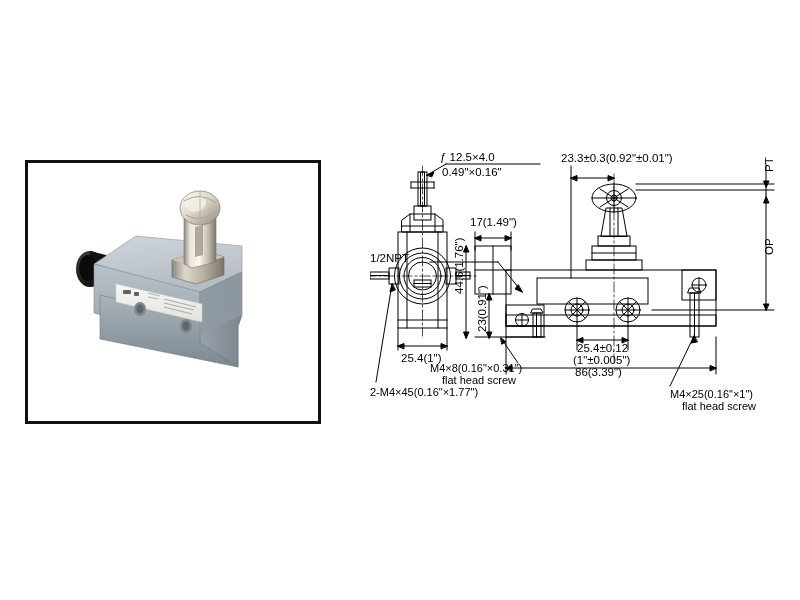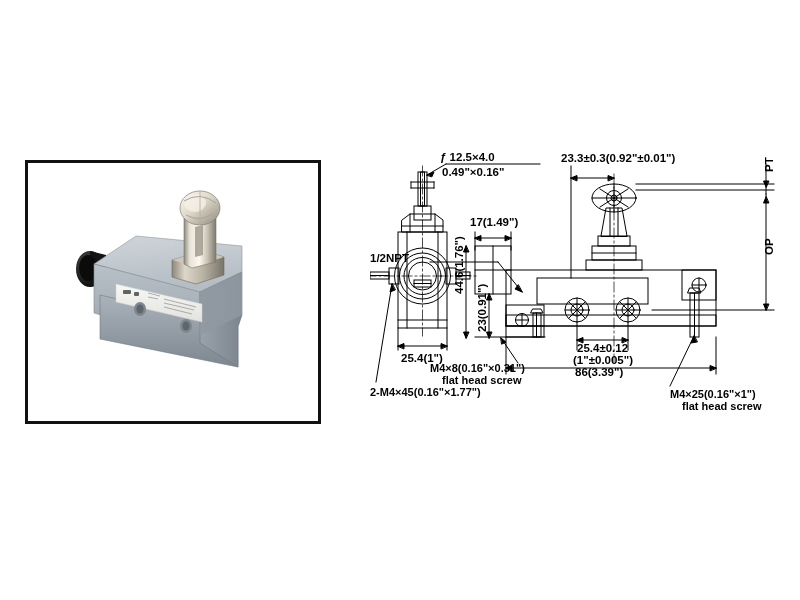--- a/index.html
+++ b/index.html
@@ -32,21 +32,20 @@
     overflow: hidden;
   }
 
   
   #drawing-panel {
     position: absolute;
     left: 370px;
     top: 150px;
     width: 430px;
     height: 285px;
-    font-weight: bold;
   }
   #drawing-panel svg { display: block; }
 
   
   .dimtext {
     font-family: "Liberation Sans", sans-serif;
     font-size: 11.5px;
     fill: #000000;
   }
   .dimtext-sm {

